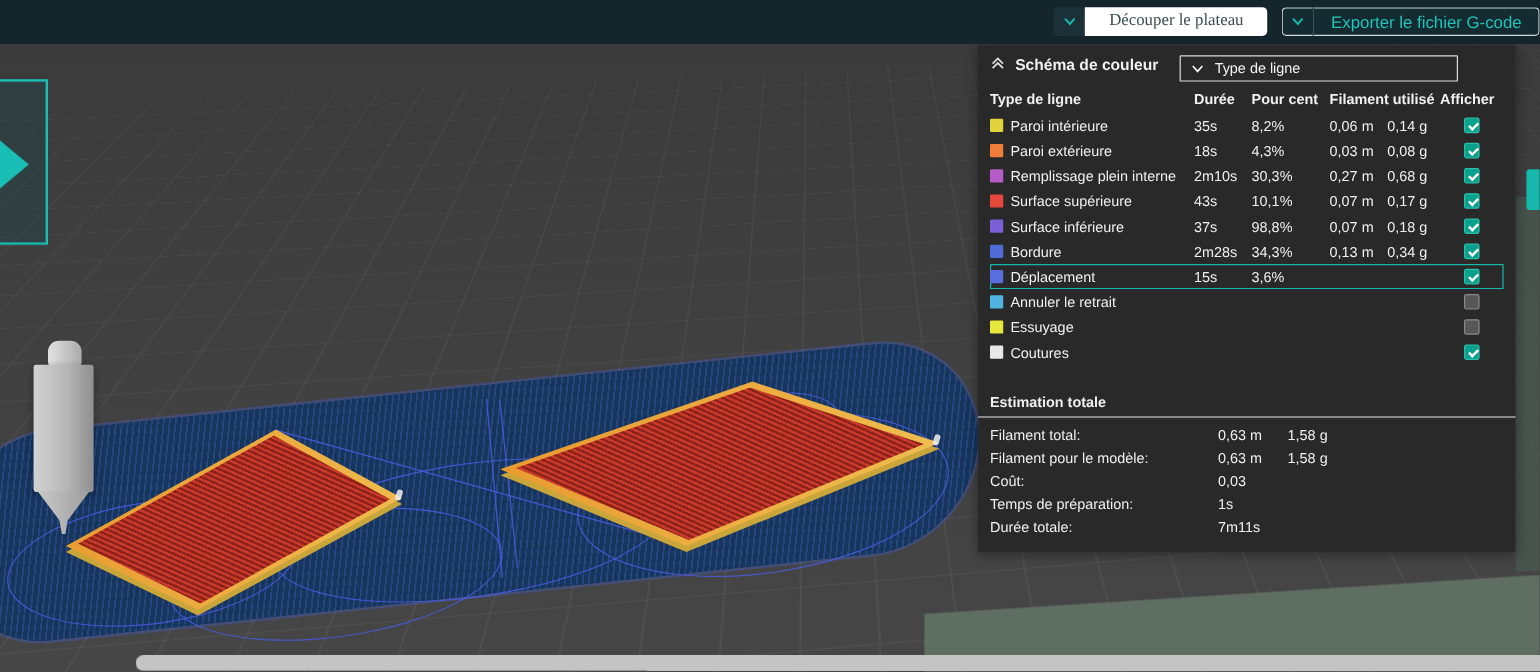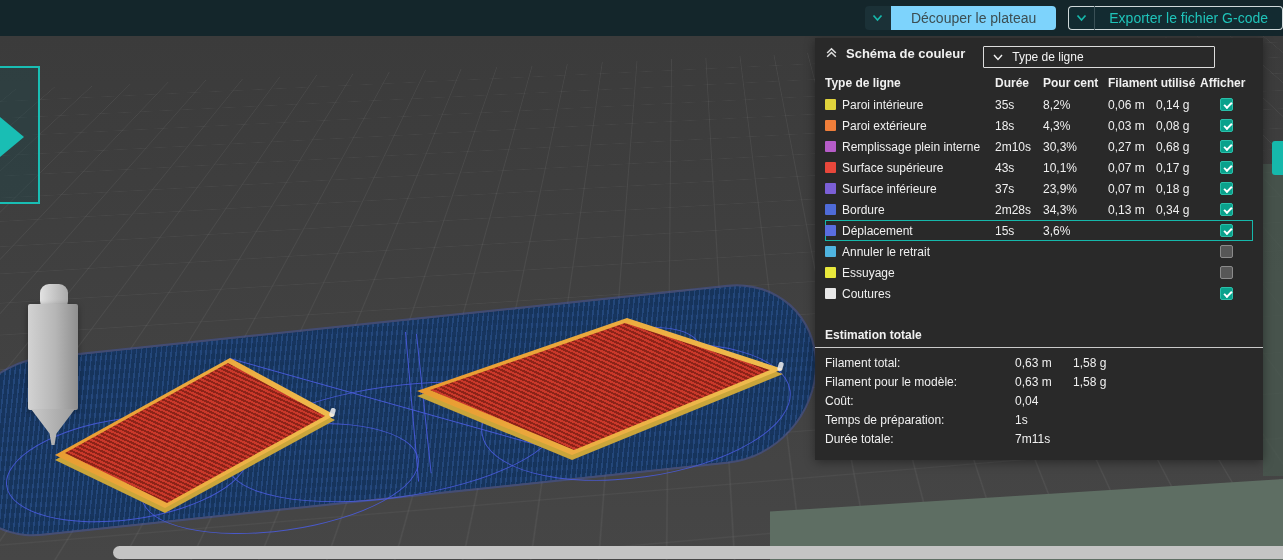--- a/index.html
+++ b/index.html
@@ -18,22 +18,22 @@
     display:flex; align-items:center; justify-content:flex-end; gap:12px;
   }
   .btn-group { display:flex; height:24px; }
   .chev-btn {
     width:26px; display:flex; align-items:center; justify-content:center;
     background:#1b3137; color:var(--accent); border-radius:4px 0 0 4px;
     cursor:pointer;
   }
   .slice-btn {
     display:flex; align-items:center; padding:0 20px;
-    background:#7dd3fc; color:#3c4e52; font-size:14px;
-    border-radius:0 4px 4px 0; cursor:pointer; white-space:nowrap;
+    background:#ffffff; color:#3c4e52; font-size:14px;
+    border-radius:0 4px 4px 0; cursor:pointer; white-space:nowrap;font-family:Liberation Serif, serif;
   }
   .export-group .chev-btn {
     background:#132b31; border:1px solid #cfd8d9; border-right:none;
   }
   .export-btn {
     display:flex; align-items:center; padding:0 14px;
     background:#132b31; color:#1fc3b9; font-size:14px;
     border:1px solid #cfd8d9; border-left:1px solid #3a5056;
     border-radius:0 4px 4px 0; cursor:pointer; white-space:nowrap;
   }
@@ -299,21 +299,21 @@
           <span class="checkbox checked"></span>
         </div>
       </div>
 
       <div class="lt-row">
         <div class="lt-name">
           <span class="swatch" style="background-color: rgb(123, 95, 214);"></span>
           <span>Surface inférieure</span>
         </div>
         <div>37s</div>
-        <div>23,9%</div>
+        <div>98,8%</div>
         <div>0,07 m</div>
         <div>0,18 g</div>
         <div class="lt-show">
           <span class="checkbox checked"></span>
         </div>
       </div>
 
       <div class="lt-row">
         <div class="lt-name">
           <span class="swatch" style="background-color: rgb(79, 107, 216);"></span>
@@ -398,21 +398,21 @@
       </div>
 
       <div class="tot-row">
         <span>Filament pour le modèle:</span>
         <span>0,63 m</span>
         <span>1,58 g</span>
       </div>
 
       <div class="tot-row">
         <span>Coût:</span>
-        <span>0,04</span>
+        <span>0,03</span>
         <span></span>
       </div>
 
       <div class="tot-row">
         <span>Temps de préparation:</span>
         <span>1s</span>
         <span></span>
       </div>
 
 

